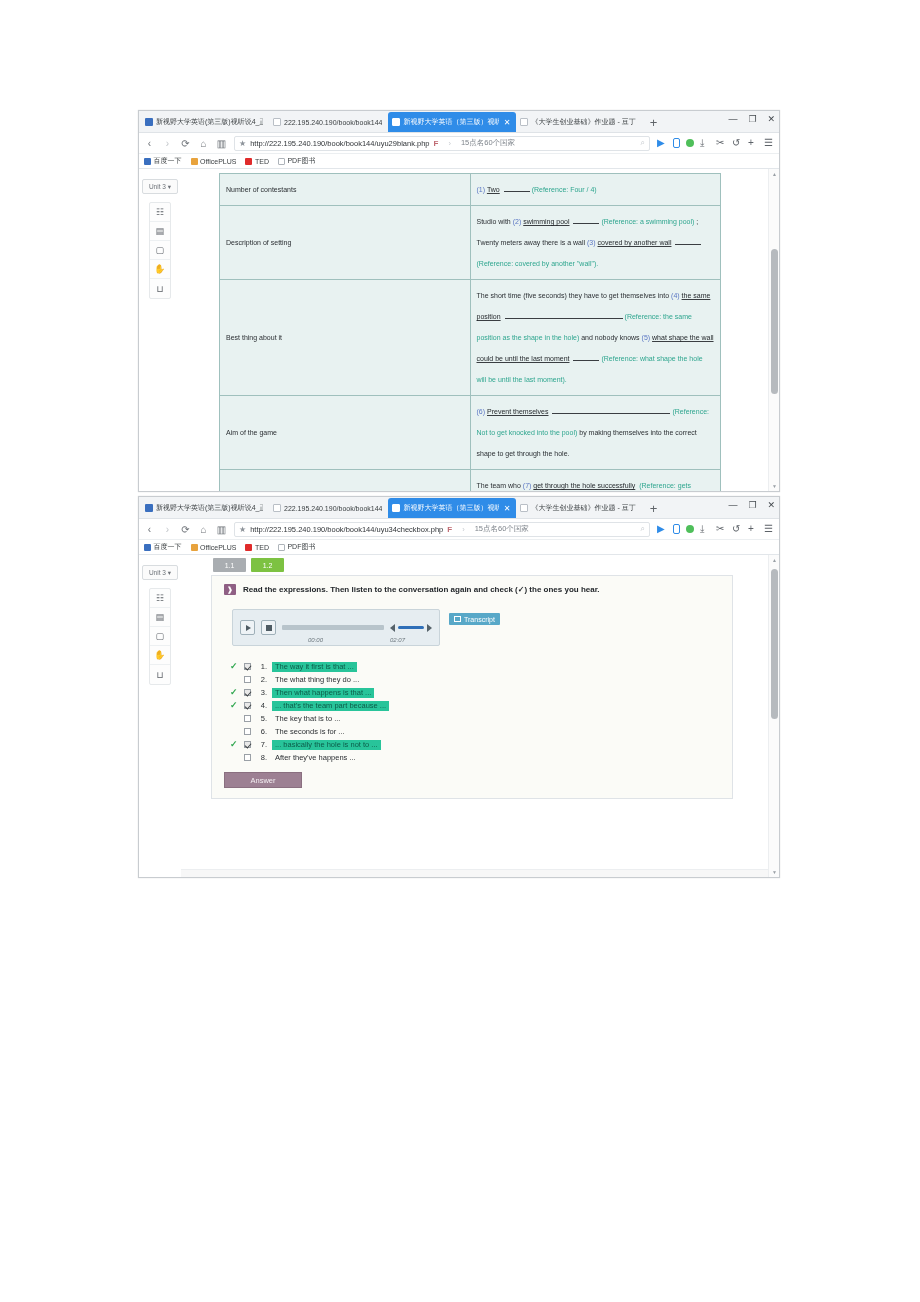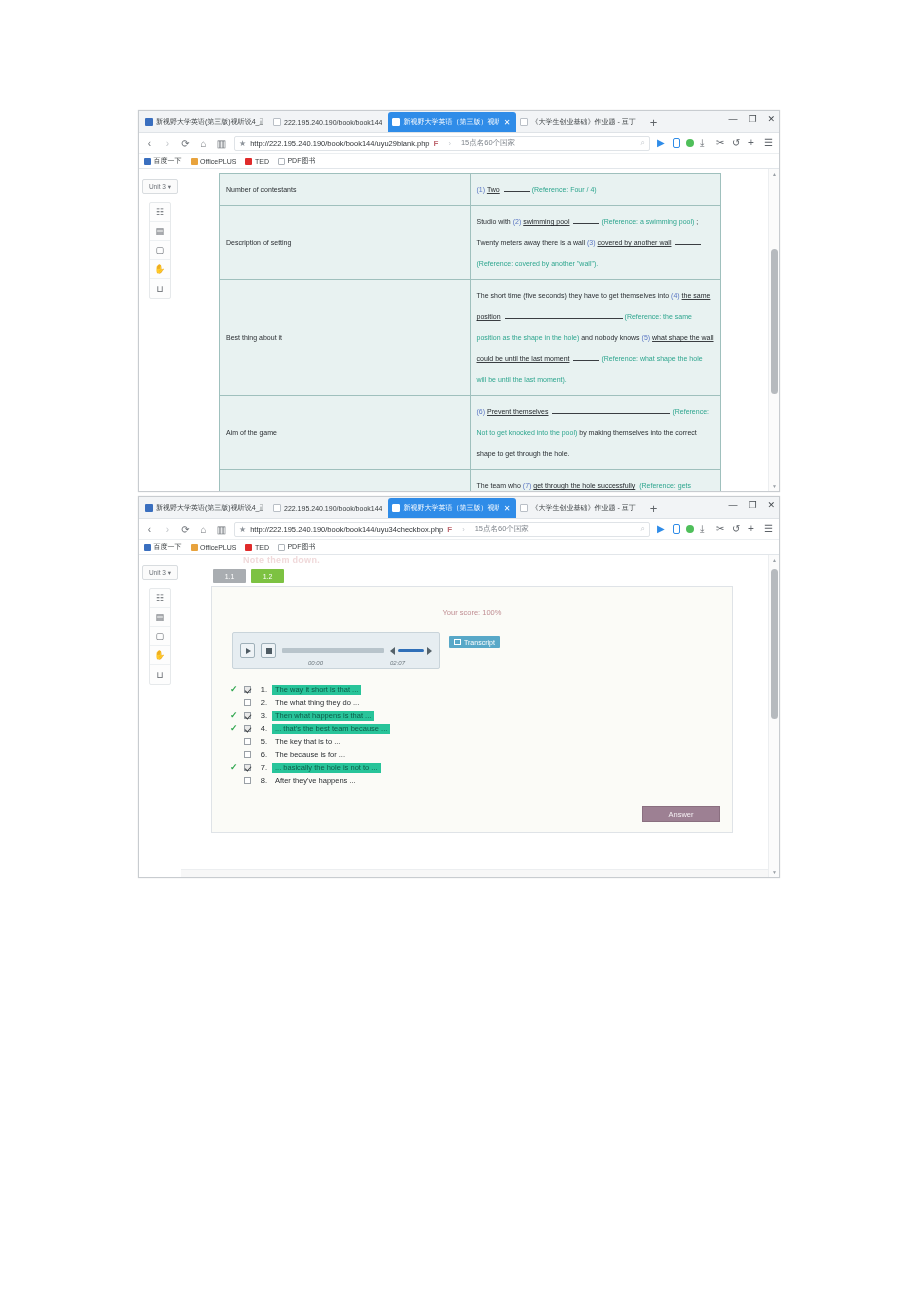--- a/index.html
+++ b/index.html
@@ -323,21 +323,21 @@
   }
   .cbox.on{ background:#e9e9e9; }
   .cbox.on::after{
     content:""; position:absolute; left:1px; top:0px; width:3px;height:5px;
     border:solid #3c4043; border-width:0 1.2px 1.2px 0; transform:rotate(42deg);
   }
   .lnum{ width:11px; text-align:right; color:#2b2f33;}
   .ltext{ padding:0 3px; line-height:10px;}
   .ltext.hl{ background:#28c49a; color:#0c5c49; }
 
-  .answer-row{ display:flex; justify-content:flex-end; margin-top:19px;}
+  .answer-row{ display:flex; justify-content:flex-start; margin-top:8px;}
   .answer-btn{
     width:78px;height:16px;background:#9d8093;border:1px solid #8a6f80;
     color:#f4eef2;font-size:7.5px;display:flex;align-items:center;justify-content:center;
     cursor:pointer;
   }
   .hscroll{
     position:absolute;left:0;right:11px;bottom:0;height:8px;background:#f7f7f7;
     border-top:1px solid #eceef0;
   }
 </style>
@@ -555,31 +555,33 @@
         <div class="rail-btn">▤</div>
         <div class="rail-btn">▢</div>
         <div class="rail-btn">✋</div>
         <div class="rail-btn">⊔</div>
       </div>
     </div>
 
     <div class="content">
       <div class="activity">
 
-        <div class="ghost-head">Note them down.</div>
 
         <div class="subtabs">
           <div class="subtab g">1.1</div>
           <div class="subtab on">1.2</div>
         </div>
 
         <div class="card">
+          <div class="inst-row">
+            <span class="inst-badge">❱</span>
+            <span class="inst-text">Read the expressions. Then listen to the conversation again and check (✓) the ones you hear.</span>
+          </div>
 
           <div class="status">
-            <div>Your score: 100%</div>
           </div>
 
           <div class="player-row">
             <div class="player">
               <div class="pbtn">
                   <span class="tri"></span>
                 </div>
               <div class="pbtn">
                   <span class="sq"></span>
                 </div>
@@ -598,51 +600,51 @@
               <span class="tr-ico"></span>
               <span>Transcript</span>
             </div>
           </div>
 
           <div class="list" id="chk-list">
               <div class="litem">
                 <span class="chk-tick">✓</span>
                 <span class="cbox on"></span>
                 <span class="lnum">1.</span>
-                <span class="ltext hl">The way it short is that ...</span>
+                <span class="ltext hl">The way it first is that ...</span>
               </div>
               <div class="litem">
                 <span class="chk-tick"></span>
                 <span class="cbox"></span>
                 <span class="lnum">2.</span>
                 <span class="ltext">The what thing they do ...</span>
               </div>
               <div class="litem">
                 <span class="chk-tick">✓</span>
                 <span class="cbox on"></span>
                 <span class="lnum">3.</span>
                 <span class="ltext hl">Then what happens is that ...</span>
               </div>
               <div class="litem">
                 <span class="chk-tick">✓</span>
                 <span class="cbox on"></span>
                 <span class="lnum">4.</span>
-                <span class="ltext hl">... that's the best team because ...</span>
+                <span class="ltext hl">... that's the team part because ...</span>
               </div>
               <div class="litem">
                 <span class="chk-tick"></span>
                 <span class="cbox"></span>
                 <span class="lnum">5.</span>
                 <span class="ltext">The key that is to ...</span>
               </div>
               <div class="litem">
                 <span class="chk-tick"></span>
                 <span class="cbox"></span>
                 <span class="lnum">6.</span>
-                <span class="ltext">The because is for ...</span>
+                <span class="ltext">The seconds is for ...</span>
               </div>
               <div class="litem">
                 <span class="chk-tick">✓</span>
                 <span class="cbox on"></span>
                 <span class="lnum">7.</span>
                 <span class="ltext hl">... basically the hole is not to ...</span>
               </div>
               <div class="litem">
                 <span class="chk-tick"></span>
                 <span class="cbox"></span>

